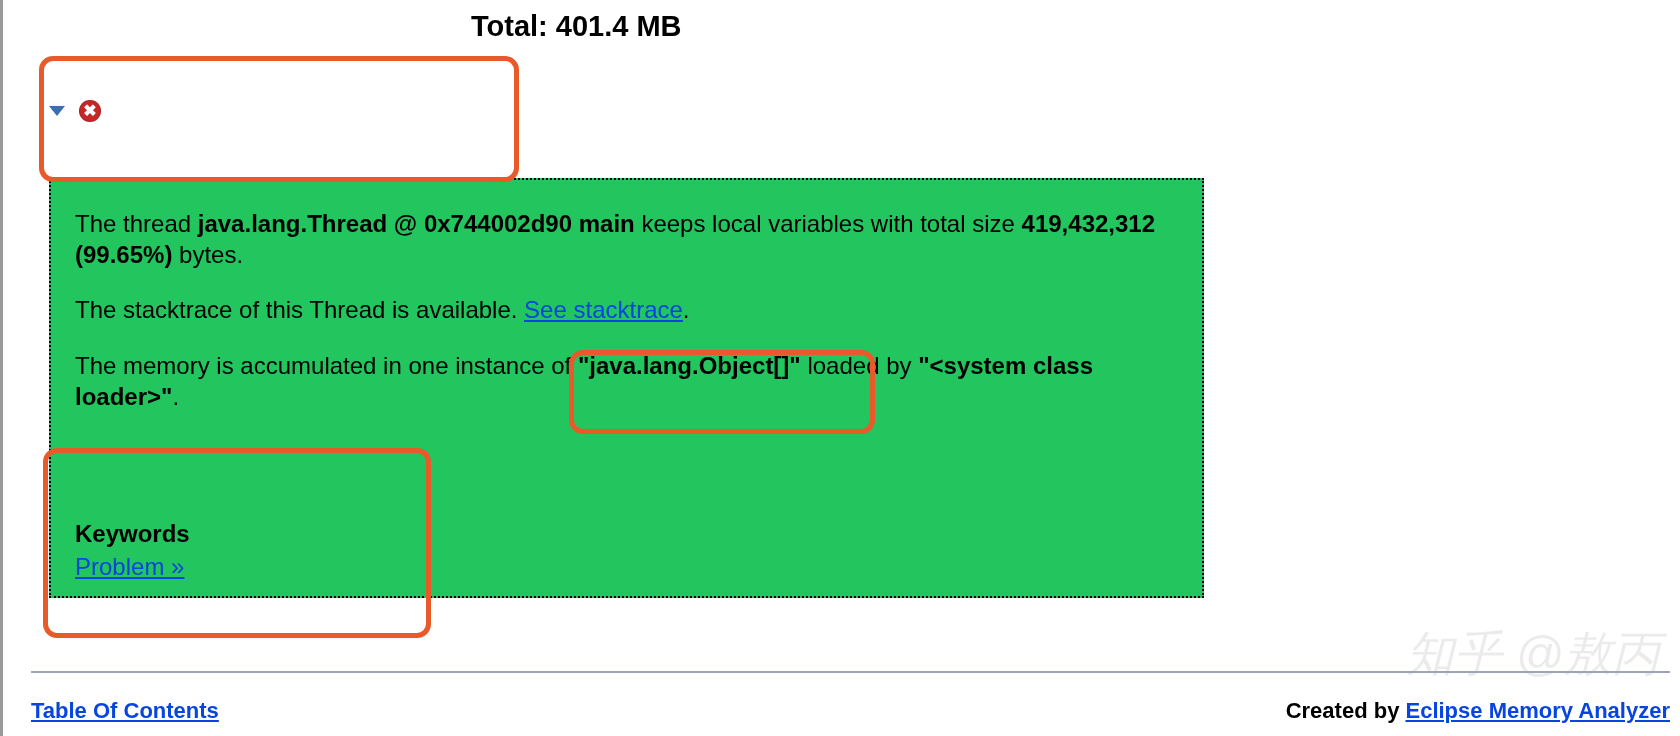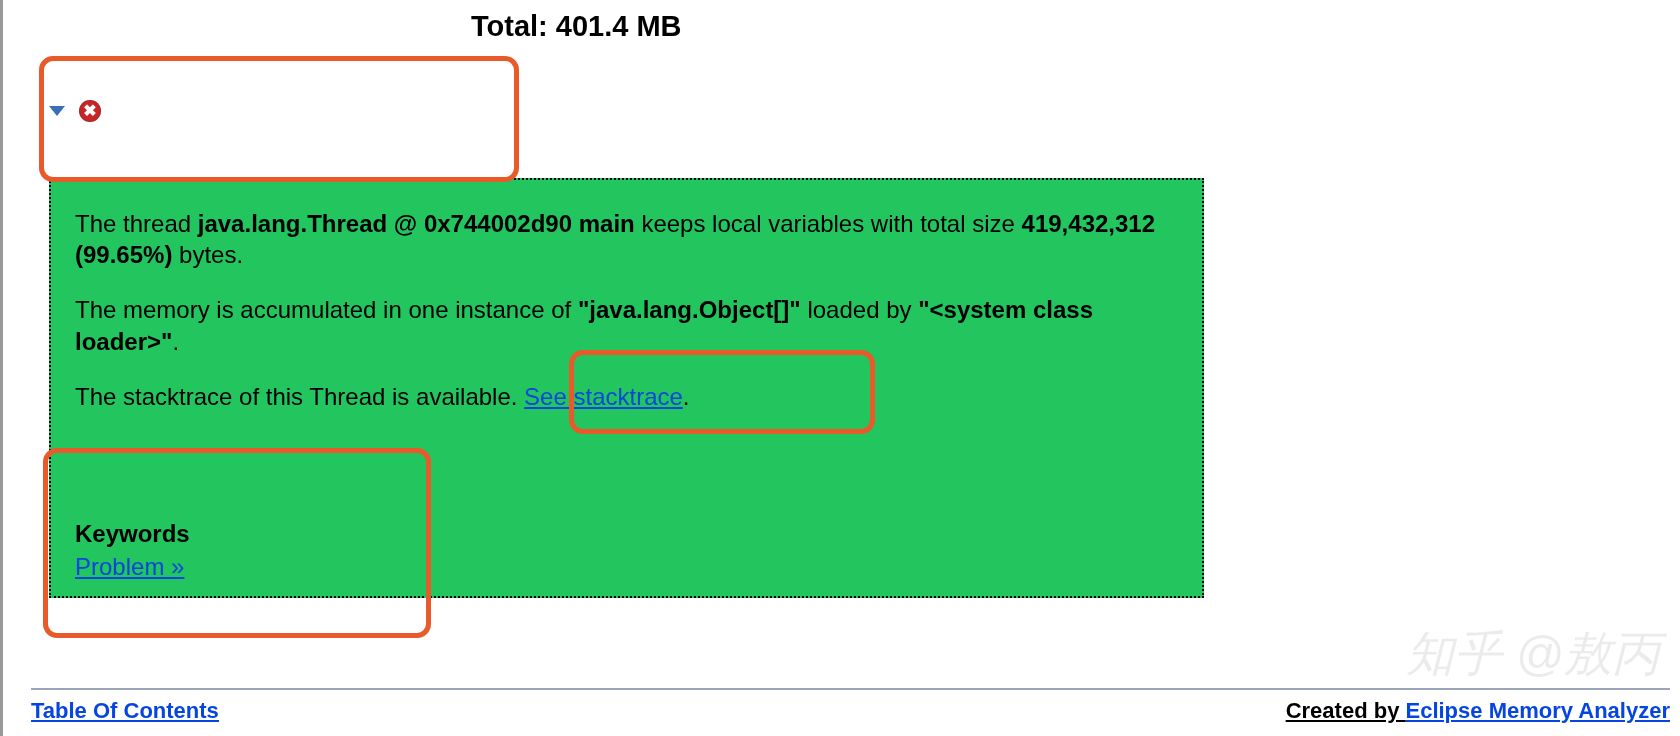--- a/index.html
+++ b/index.html
@@ -118,26 +118,25 @@
     left: 22px;
     width: 378px;
     height: 180px;
   }
   .footer {
     position: absolute;
     bottom: 12px;
     left: 28px;
     right: 10px;
     border-top: 2px solid #9ca5b5;
-    padding-top: 8px;
+    padding-top: 25px;
     display: flex;
     justify-content: space-between;
     font-size: 22px;
     font-weight: bold;
-    text-decoration: underline;
   }
   .footer .right .plain {
     font-weight: bold;
     text-align: center;
   }
   .watermark {
     position: absolute;
     right: 20px;
     bottom: 50px;
     font-size: 48px;
@@ -159,24 +158,24 @@
     <div class="suspect-header">
       <span class="chevron-down-icon"></span>
       <span class="error-icon">✖</span>
     </div>
 
     <div class="suspect-box">
       <p class="para">
         <span>The thread </span><span class="bold">java.lang.Thread @ 0x744002d90 main</span><span> keeps local variables with total size </span><span class="bold">419,432,312 (99.65%)</span><span> bytes.</span>
       </p>
       <p class="para">
-        <span>The memory is accumulated in one instance of </span><span class="bold">"java.lang.Object[]"</span><span> loaded by </span><span class="bold">"&lt;system class loader&gt;"</span><span>.</span>
+        <span>The stacktrace of this Thread is available. </span><a class="link">See stacktrace</a><span>.</span>
       </p>
       <p class="para">
-        <span>The stacktrace of this Thread is available. </span><a class="link">See stacktrace</a><span>.</span>
+        <span>The memory is accumulated in one instance of </span><span class="bold">"java.lang.Object[]"</span><span> loaded by </span><span class="bold">"&lt;system class loader&gt;"</span><span>.</span>
       </p>
 
       <div class="keywords-block">
         <div class="hdr">Keywords</div>
         <a class="link">Problem »</a>
       </div>
     </div>
 
     <div class="highlight-box hl-header"></div>
     <div class="highlight-box hl-stacktrace"></div>

